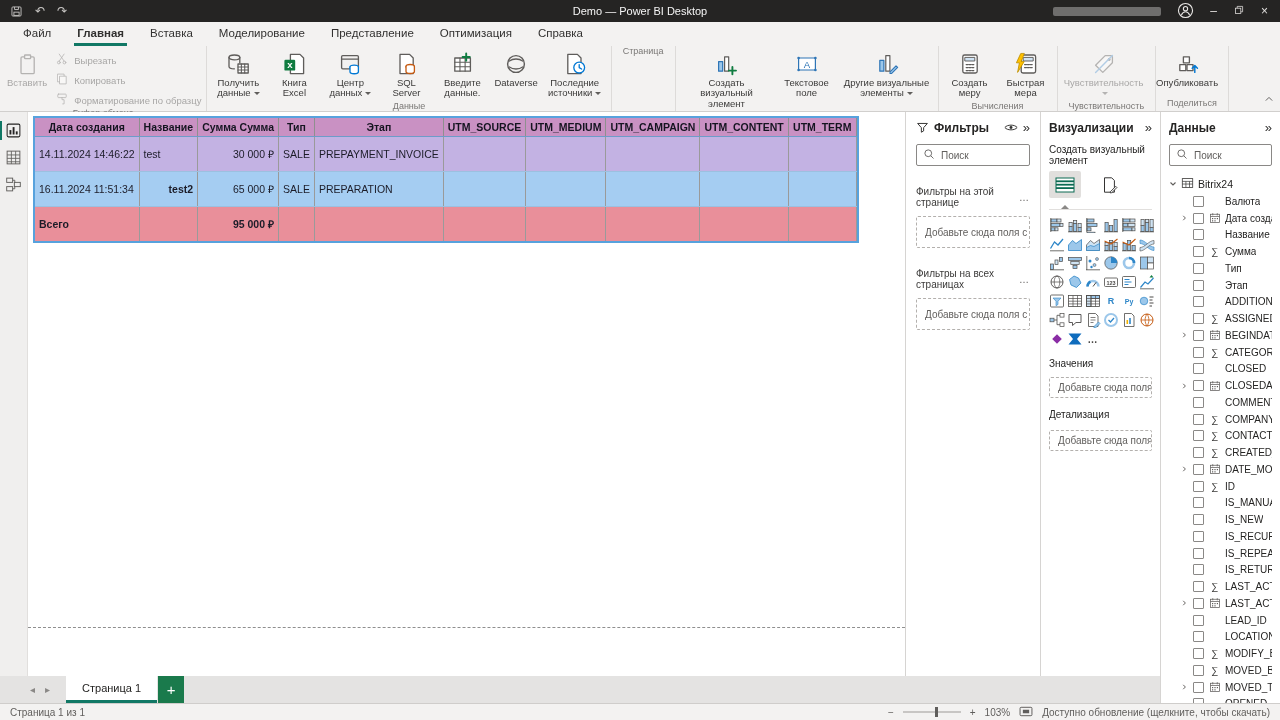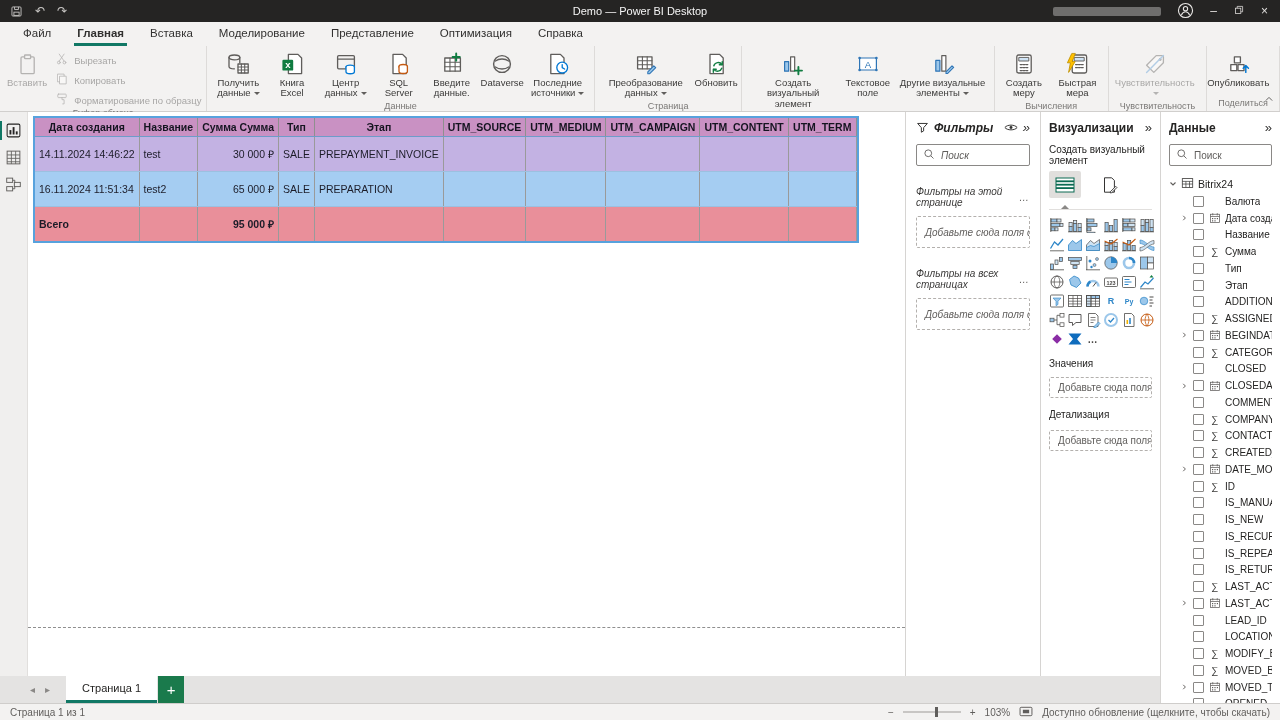--- a/index.html
+++ b/index.html
@@ -50,21 +50,21 @@
   .visual { position:absolute; left:5px; top:4px; border:2px solid #57a2dd; background:#fff; }
   .visual table { border-collapse:collapse; table-layout:fixed; font-size:10.5px; }
   .visual th { background:#c991c3; font-weight:bold; color:#141420; padding:2px 4px; border-right:1px solid #8f8f8f; border-bottom:1px solid #6d9cc9; height:18px; overflow:hidden; white-space:nowrap; }
   .visual td { padding:10px 4px; border-right:1px solid #9a9a9a; border-bottom:1px solid #9cc0e0; height:16px; color:#1c1c28; overflow:hidden; white-space:nowrap; }
   .visual tr.r0 td { background:#c3b2e3; }
   .visual tr.r1 td { background:#a5cdf2; }
   .visual tr.total td { background:#e98f9a; font-weight:bold; border-bottom:none; height:25px; }
 
   
   .panel { background:#fff; border-left:1px solid #d6d4d2; padding:8px 10px; overflow:hidden; font-size:10px; color:#252423; }
-  .panel-filters { width:135px;font-style:italic; }
+  .panel-filters { width:135px; }
   .panel-viz { width:120px; padding:8px 8px; }
   .panel-data { width:120px; padding:8px 8px; }
   .p-head { display:flex; align-items:center; gap:5px; font-size:12px; font-weight:bold; color:#252423; }
   .p-spacer { flex:1; }
   .p-act { color:#323130; font-size:12px; font-weight:normal; cursor:default; display:flex; align-items:center; }
   .chevrons { font-size:13px; color:#323130; font-weight:normal; cursor:default; }
   .searchbox { margin-top:9px; height:22px; border:1px solid #8a8886; border-radius:2px; display:flex; align-items:center; gap:6px; padding:0 6px; color:#605e5c; background:#fff; }
   .fsec { margin-top:20px; }
   .fsec-head { display:flex; align-items:center; font-size:10px; color:#3b3a39; }
   .fsec-more { margin-left:auto; letter-spacing:1px; color:#605e5c; cursor:default; }
@@ -264,42 +264,20 @@
                 <circle cx="13.5" cy="13" r="4.5" fill="#fff" stroke="#0078d4" stroke-width="1.1"></circle>
                 <path d="M13.5 10.5V13l2 1.2" stroke="#0078d4" stroke-width="1.1"></path>
               </svg>
             </span>
             <span class="lbl" data-name="ribbon-recent-sources-label">Последние источники<span class="dd" data-name="dropdown-caret-icon"></span></span>
           </div>
         </div>
         <div class="rgroup-label" data-name="ribbon-group-label-data">Данные</div>
       </div>
       <div class="rgroup rg-queries" data-name="ribbon-group-queries">
-        <div class="rgroup-buttons">
-          <div class="rbtn" data-name="ribbon-transform-data">
-            <span class="ric" data-name="transform-data-icon">
-              <svg width="24" height="24" viewBox="0 0 20 20" fill="none" stroke-linecap="round" stroke-linejoin="round">
-                <rect x="3" y="4" width="12" height="10" fill="#fff" stroke="#5f5d5b" stroke-width="1.1"></rect>
-                <path d="M3 7.3h12M3 10.6h12M7 4v10M11 4v10" stroke="#5f5d5b" stroke-width="0.9"></path>
-                <path d="M11.5 16.5l5-5 1.6 1.6-5 5h-1.6z" fill="#9cc7ea" stroke="#2e75b6" stroke-width="0.9"></path>
-              </svg>
-            </span>
-            <span class="lbl" data-name="ribbon-transform-data-label">Преобразование данных<span class="dd" data-name="dropdown-caret-icon"></span></span>
-          </div>
-          <div class="rbtn" data-name="ribbon-refresh">
-            <span class="ric" data-name="refresh-icon">
-              <svg width="24" height="24" viewBox="0 0 20 20" fill="none" stroke-linecap="round" stroke-linejoin="round">
-                <path d="M5 2h8l3 3v13H5z" fill="#fff" stroke="#5f5d5b" stroke-width="1.1"></path>
-                <path d="M8.2 11.5a3.8 3.8 0 016.8-1M14.8 13.5a3.8 3.8 0 01-6.6 1" stroke="#107c41" stroke-width="1.2"></path>
-                <path d="M15.2 8.2v2.4h-2.4M7.8 16.8v-2.4h2.4" stroke="#107c41" stroke-width="1.2"></path>
-              </svg>
-            </span>
-            <span class="lbl" data-name="ribbon-refresh-label">Обновить</span>
-          </div>
-        </div>
         <div class="rgroup-label" data-name="ribbon-group-label-queries">Страница</div>
       </div>
       <div class="rgroup rg-insert" data-name="ribbon-group-insert">
         <div class="rgroup-buttons">
           <div class="rbtn" data-name="ribbon-new-visual">
             <span class="ric" data-name="new-visual-icon">
               <svg width="24" height="24" viewBox="0 0 20 20" fill="none" stroke-linecap="round" stroke-linejoin="round">
                 <rect x="3" y="8" width="3.4" height="8" fill="#9cc7ea" stroke="#2e75b6" stroke-width="1"></rect>
                 <rect x="8" y="4" width="3.4" height="12" fill="#fff" stroke="#5f5d5b" stroke-width="1"></rect>
                 <path d="M14.5 12.5v6M11.5 15.5h6" stroke="#107c41" stroke-width="1.6"></path>
@@ -461,21 +439,21 @@
               <td data-name="table-cell" style="text-align: left;">SALE</td>
               <td data-name="table-cell" style="text-align: left;">PREPAYMENT_INVOICE</td>
               <td data-name="table-cell" style="text-align: left;"></td>
               <td data-name="table-cell" style="text-align: left;"></td>
               <td data-name="table-cell" style="text-align: left;"></td>
               <td data-name="table-cell" style="text-align: left;"></td>
               <td data-name="table-cell" style="text-align: left;"></td>
             </tr>
             <tr class="r1" data-name="table-row">
               <td data-name="table-cell" style="text-align: left;">16.11.2024 11:51:34</td>
-              <td data-name="table-cell" style="text-align: left;">test2</td>
+              <td data-name="table-cell" style="text-align: right; font-weight: bold;">test2</td>
               <td data-name="table-cell" style="text-align: right;">65 000 ₽</td>
               <td data-name="table-cell" style="text-align: left;">SALE</td>
               <td data-name="table-cell" style="text-align: left;">PREPARATION</td>
               <td data-name="table-cell" style="text-align: left;"></td>
               <td data-name="table-cell" style="text-align: left;"></td>
               <td data-name="table-cell" style="text-align: left;"></td>
               <td data-name="table-cell" style="text-align: left;"></td>
               <td data-name="table-cell" style="text-align: left;"></td>
             </tr>
             <tr class="total" data-name="table-total-row">

